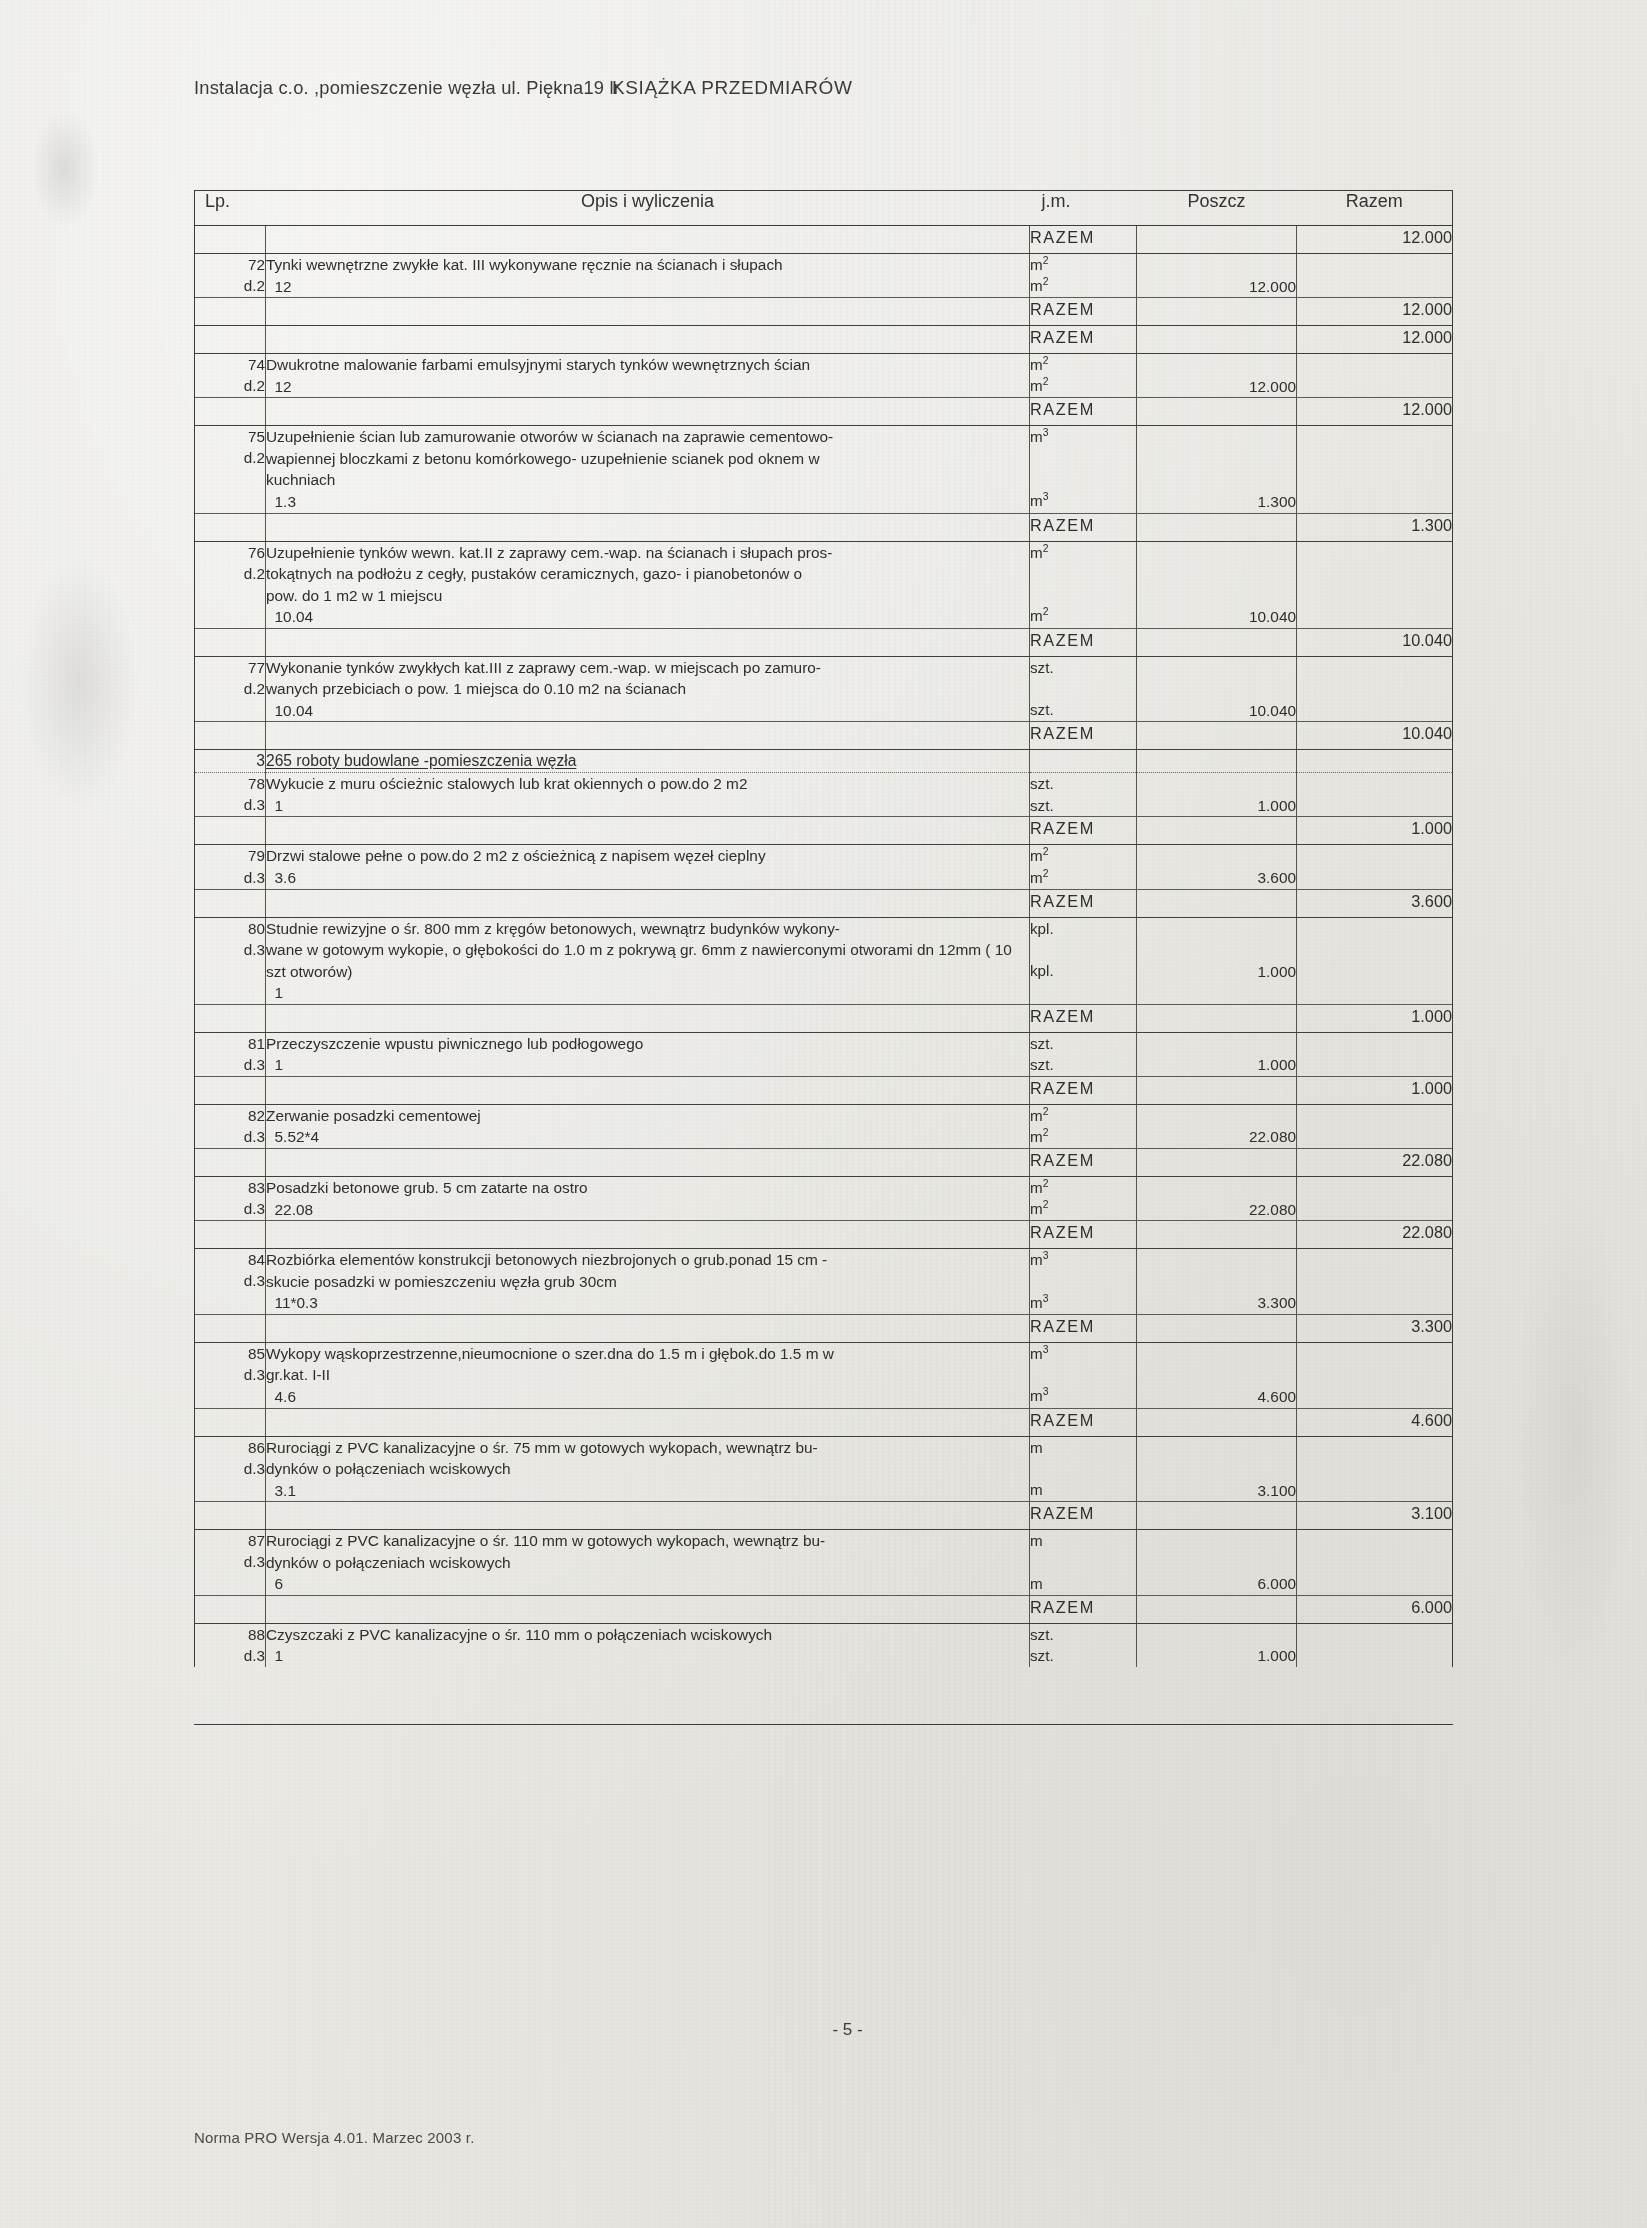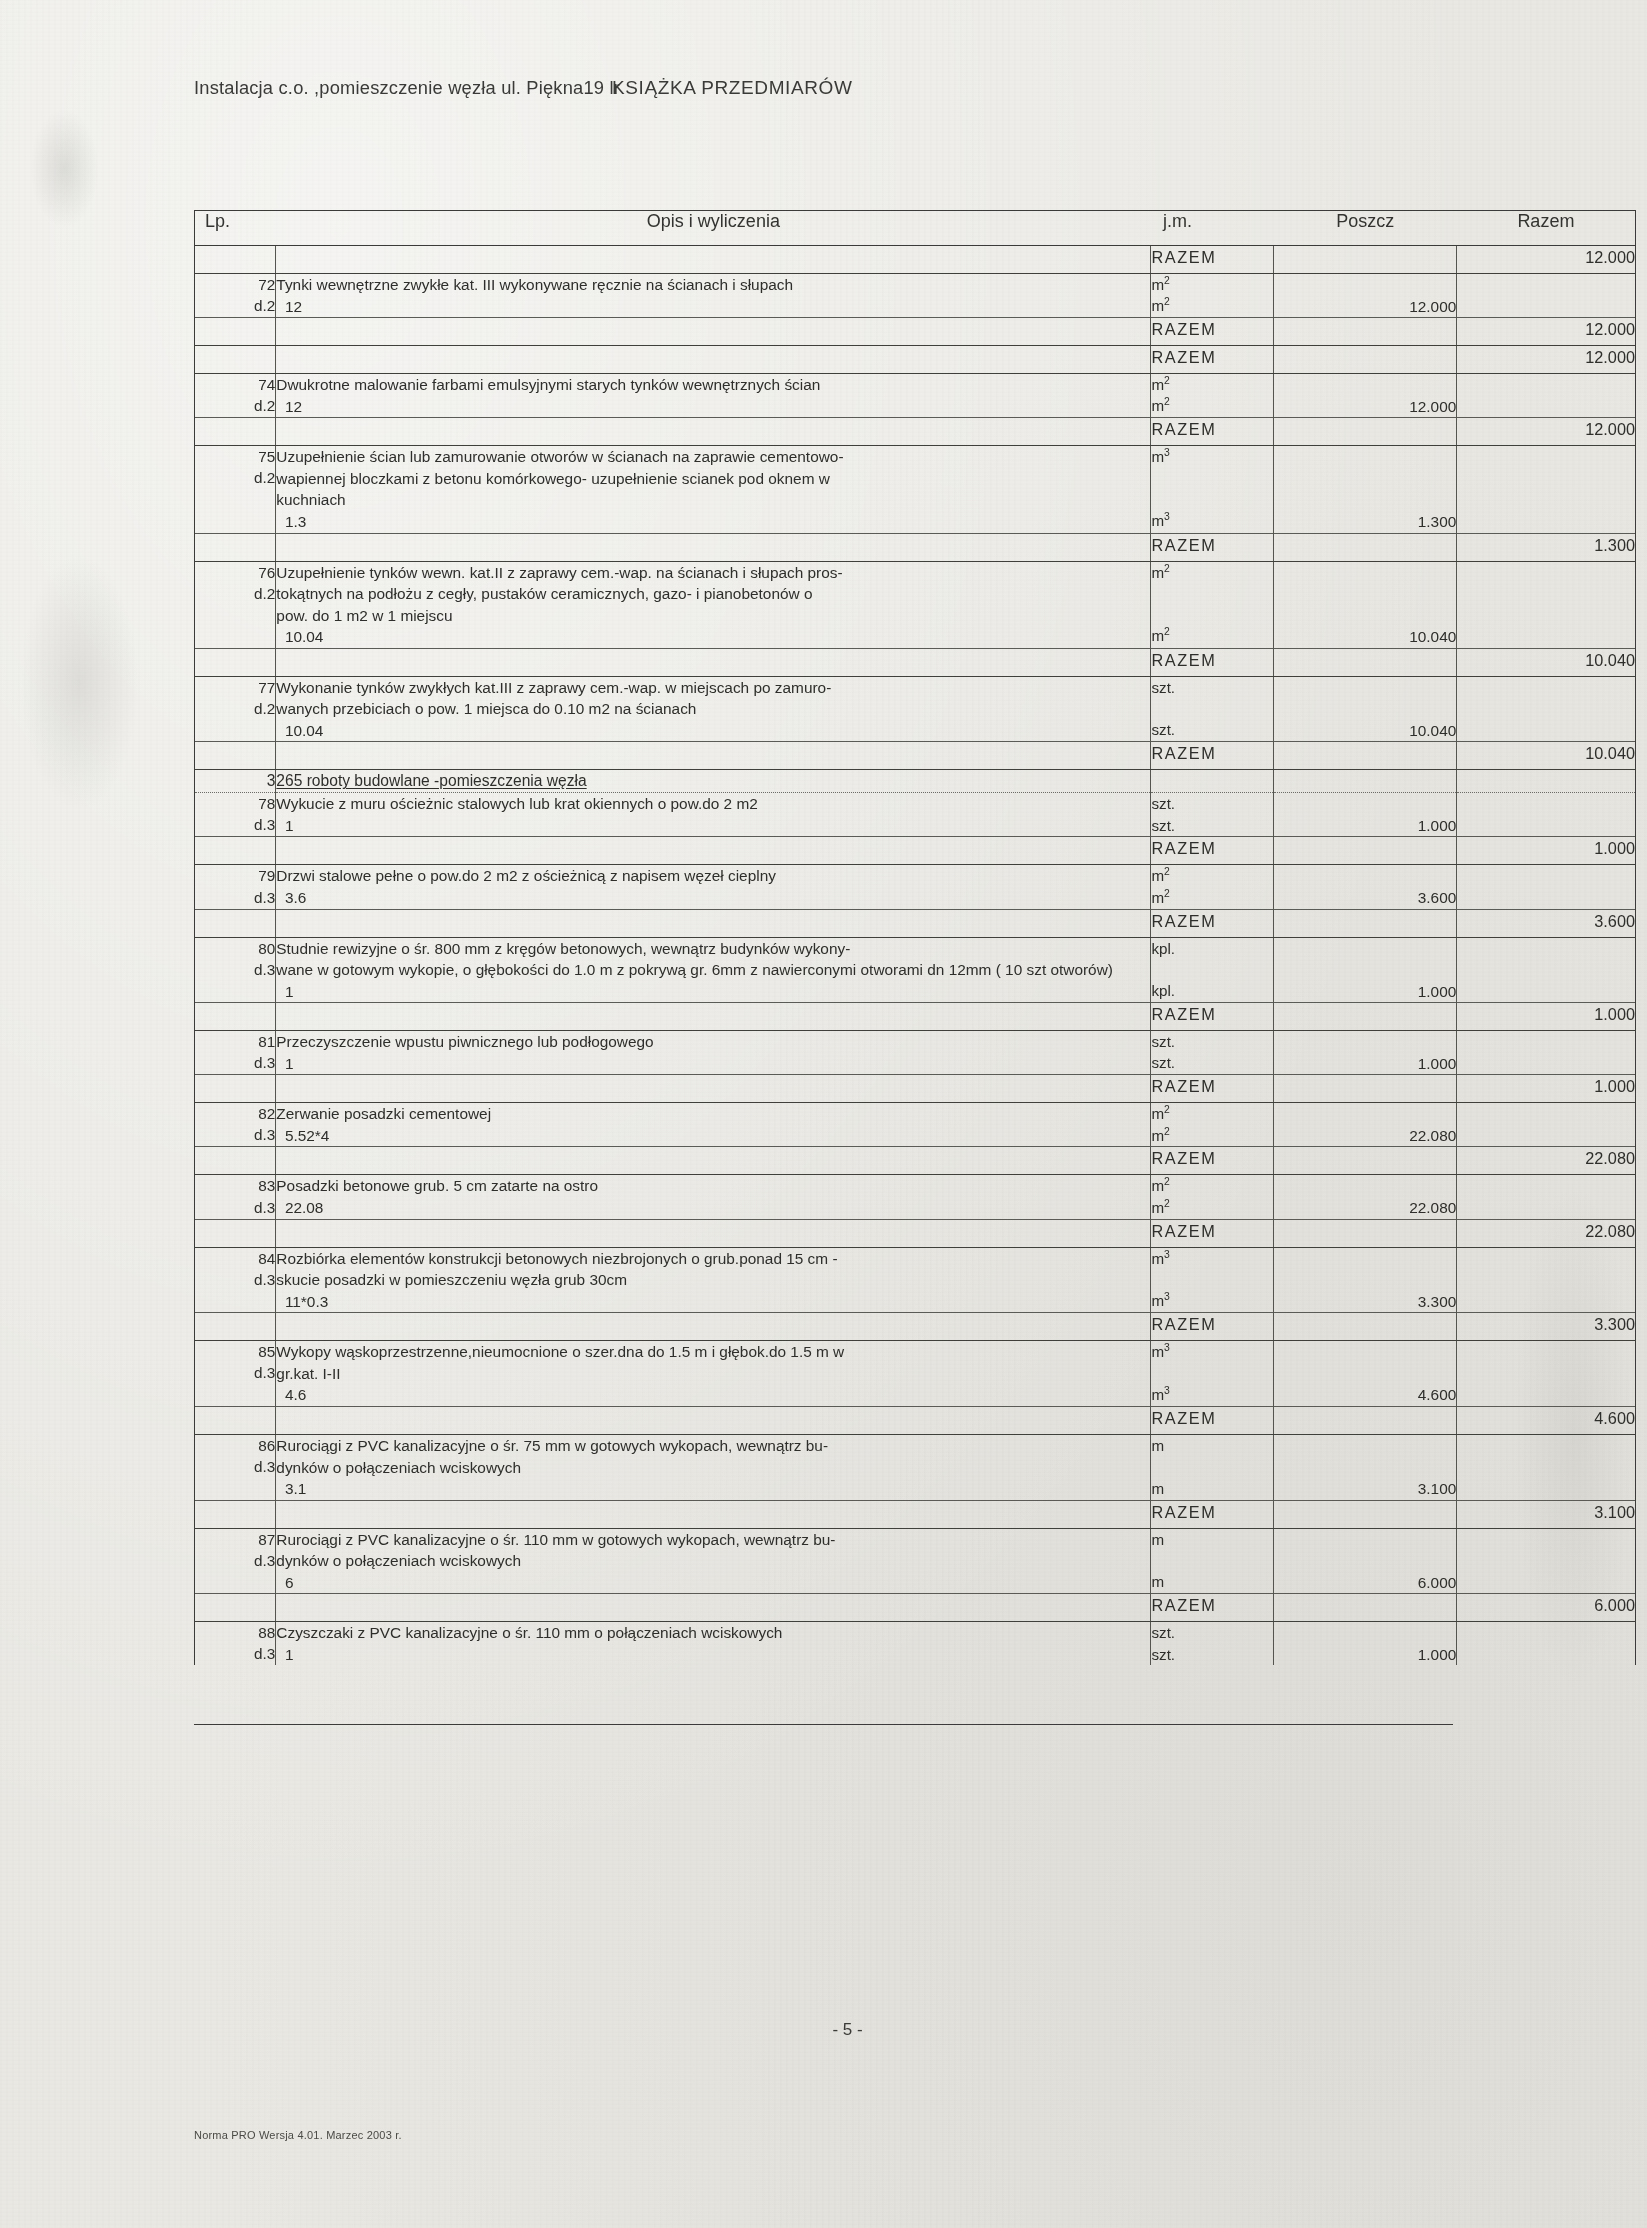--- a/index.html
+++ b/index.html
@@ -53,25 +53,24 @@
     letter-spacing: 0.2px;
     white-space: nowrap;
     color: #3a3a38;
   }
   .hdr .t2 { margin-left: -8px; font-size: 19px; letter-spacing: 0.6px; }
 
   table.pred {
     position: absolute;
     left: 194px;
     top: 190px;
-    width: 1442px;
+    width: 1259px;
     border-collapse: collapse;
     font-size: 16px;
     color: #2e2e2c;
-    margin-top: 20px;
   }
   table.pred td, table.pred th {
     vertical-align: top;
     padding: 0;
   }
   .colA { width: 71px; }
   .colB { width: 764px; }
   .colC { width: 107px; }
   .colD { width: 160px; }
   .colE { width: 156px; }
@@ -168,21 +167,21 @@
     left: 0; right: 0;
     top: 2020px;
     text-align: center;
     font-size: 17px;
     color: #3a3a38;
   }
   .footer {
     position: absolute;
     left: 194px;
     top: 2129px;
-    font-size: 11px;
+    font-size: 15px;
     color: #4a4a46;
     letter-spacing: 0.2px;
     text-align: right;
   }
 </style>
 </head>
 <body>
 
 <div class="page">
   <div class="noise"></div>

